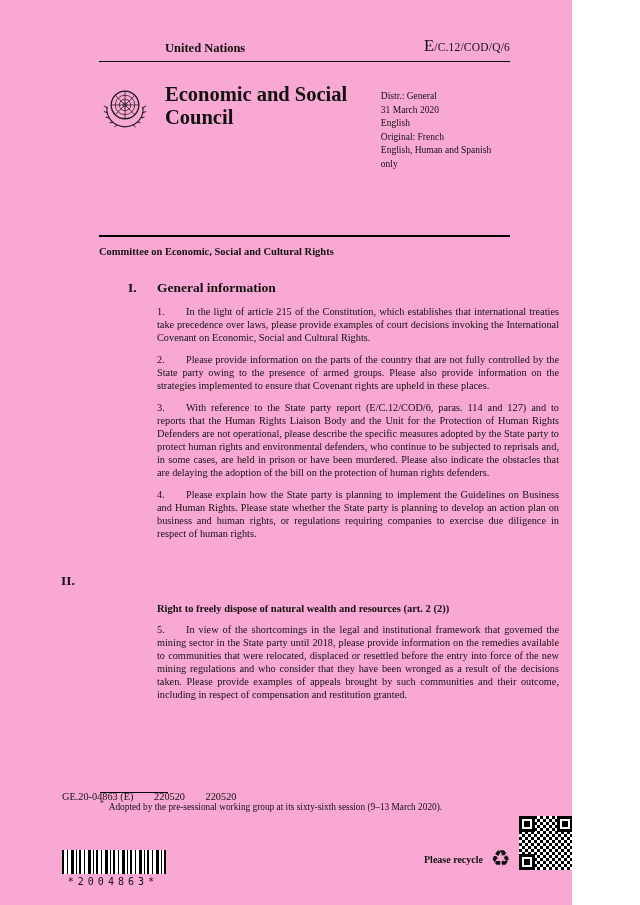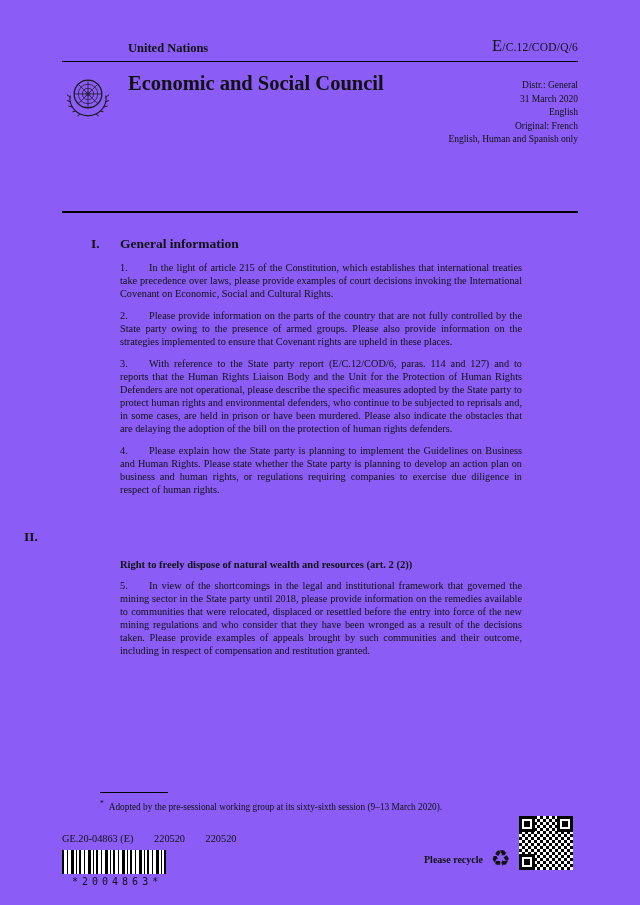--- a/index.html
+++ b/index.html
@@ -1,30 +1,30 @@
 <!DOCTYPE html>
 <html><head>
 <meta charset="utf-8">
 <style>
   * { margin:0; padding:0; box-sizing:border-box; }
   html,body { background:#fff; }
   .page {
-    position:relative; width:640px; height:905px; background:#8b5cf6;
-    font-family:"Liberation Serif", serif; color:#111; overflow:hidden;
+    position:relative; width:572px; height:905px; background:#f9a8d4;
+    font-family:"Liberation Serif", serif; color:#111; overflow:hidden;padding-left:37px;
   }
   
   .masthead {
     margin:36px 62px 0 62px; padding-bottom:5px; border-bottom:1px solid #000;
     display:flex; justify-content:space-between; align-items:flex-end;
   }
   .org { font-weight:bold; font-size:12.5px; margin-left:66px; }
   .symbol { font-size:11.5px; letter-spacing:0.2px; }
   .symbol .sym-e { font-size:16.5px; }
   
-  .header-main { margin:10px 62px 0 62px; display:flex; align-items:flex-start;text-align:right; }
+  .header-main { margin:21px 62px 0 62px; display:flex; align-items:flex-start; }
   .emblem { width:52px; height:52px; flex:0 0 52px; }
   .council { font-size:20.5px; font-weight:bold; line-height:1.1; margin-left:14px; }
   .doc-info { margin-left:auto; width:153px; font-size:9.5px; line-height:13.5px; padding-top:7px; }
   
   .thick-rule { margin:64px 62px 0 62px; border-top:2.5px solid #000; }
   
   .committee { margin:9px 62px 0 62px; font-weight:bold; font-size:10.5px; }
   .doc-title { margin:19px 0 0 120px; width:400px; font-size:13.5px; font-weight:bold; line-height:17px; }
   .doc-title sup { font-size:9px; }
   .sec-heading { display:flex; margin:22px 0 0 91px; }
@@ -33,33 +33,33 @@
   .sec2 .sec-heading { margin-top:32px;margin-left:24px; }
   .body-para { margin:9px 0 0 120px; width:402px; font-size:10.3px; line-height:13px; text-align:justify; }
   .body-para .pnum { display:inline-block; width:29px; }
   .sub-heading { margin:13px 0 0 120px; width:402px; font-weight:bold; font-size:10.5px; line-height:13px; }
   .sec2 .body-para { margin-top:8px; }
   
   .footnote { position:absolute; left:100px; top:792px; width:440px; font-size:9.3px; line-height:12px; }
   .fn-rule { width:68px; border-top:1px solid #000; margin-bottom:5px; }
   .fn-text sup { font-size:7.5px; margin-right:5px; }
   
-  .ge-line { position:absolute; left:62px; top:833px; font-size:10.3px; }
+  .ge-line { position:absolute; left:62px; top:791px; font-size:10.3px; }
   .ge-line .code { margin-left:18px; }
   .barcode {
     position:absolute; left:62px; top:850px; width:104px; height:24px;
     background-image:
       repeating-linear-gradient(90deg,
         #000 0 2px, #fff 2px 5px,
         #000 5px 6px, #fff 6px 9px,
         #000 9px 12px, #fff 12px 14px,
         #000 14px 15px, #fff 15px 17px);
   }
   .barcode-label {
-    position:absolute; left:72px; top:876px; width:106px; text-align:left;
+    position:absolute; left:52px; top:876px; width:106px; text-align:right;
     font-family:"DejaVu Sans Mono", monospace; font-size:10px; letter-spacing:4px;
   }
   .recycle { position:absolute; left:424px; top:848px; display:flex; align-items:center; }
   .recycle-label { font-weight:bold; font-size:10px; }
   .recycle-icon { font-family:"DejaVu Sans", sans-serif; font-size:22px; line-height:1; margin-left:8px; }
   
   .qr {
     position:absolute; left:519px; top:816px; width:54px; height:54px;
     background-image:
       linear-gradient(45deg, #000 25%, transparent 25%, transparent 75%, #000 75%),
@@ -105,20 +105,21 @@
       <div>Distr.: General</div>
       <div>31 March 2020</div>
       <div>English</div>
       <div>Original: French</div>
       <div>English, Human and Spanish only</div>
     </div>
   </div>
 
   <div class="thick-rule"></div>
 
+  <div class="committee">Committee on Economic, Social and Cultural Rights</div>
 
 
   <section class="sec1">
     <div class="sec-heading">
       <span class="numeral">I.</span>
       <span class="sec-title">General information</span>
     </div>
     <p class="body-para"><span class="pnum">1.</span><span>In the light of article 215 of the Constitution, which establishes that international treaties take precedence over laws, please provide examples of court decisions invoking the International Covenant on Economic, Social and Cultural Rights.</span></p>
     <p class="body-para"><span class="pnum">2.</span><span>Please provide information on the parts of the country that are not fully controlled by the State party owing to the presence of armed groups. Please also provide information on the strategies implemented to ensure that Covenant rights are upheld in these places.</span></p>
     <p class="body-para"><span class="pnum">3.</span><span>With reference to the State party report (E/C.12/COD/6, paras. 114 and 127) and to reports that the Human Rights Liaison Body and the Unit for the Protection of Human Rights Defenders are not operational, please describe the specific measures adopted by the State party to protect human rights and environmental defenders, who continue to be subjected to reprisals and, in some cases, are held in prison or have been murdered. Please also indicate the obstacles that are delaying the adoption of the bill on the protection of human rights defenders.</span></p>

